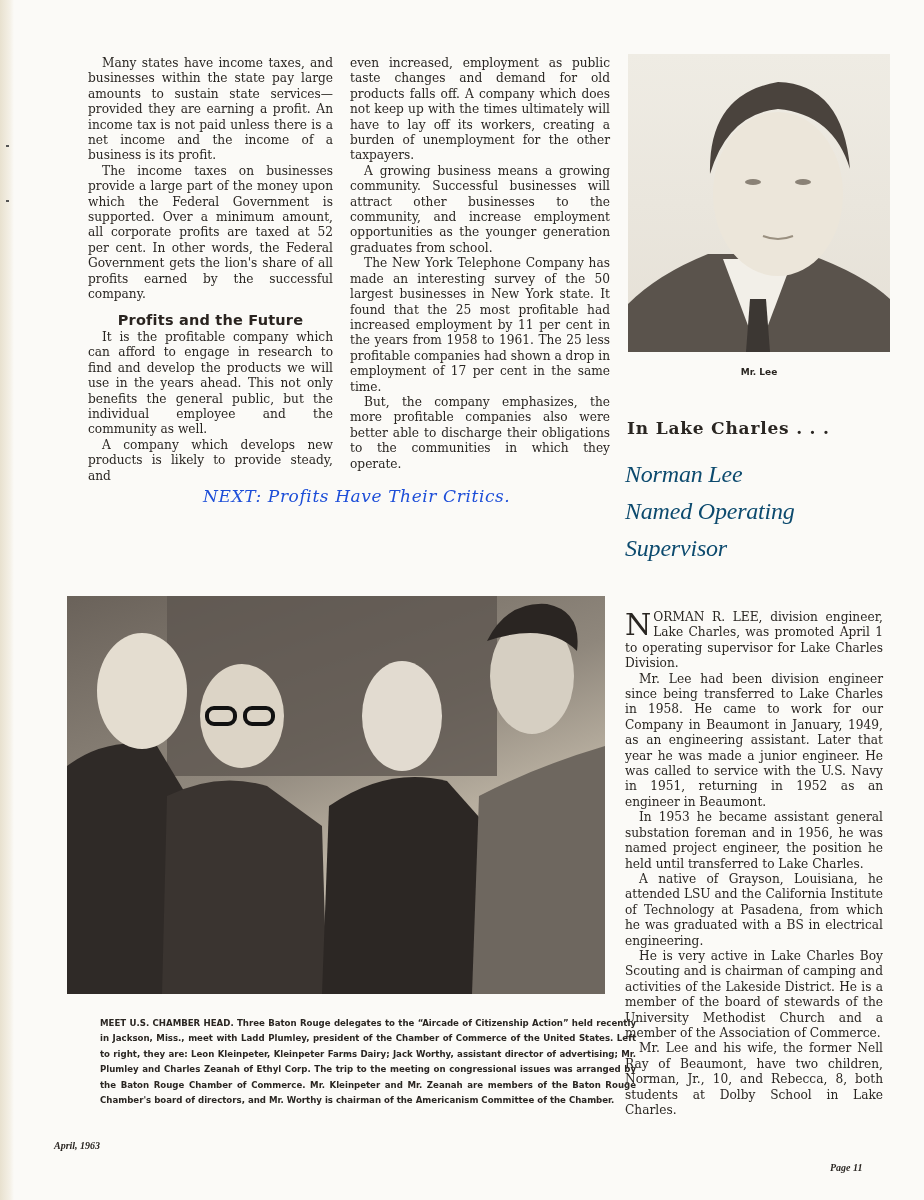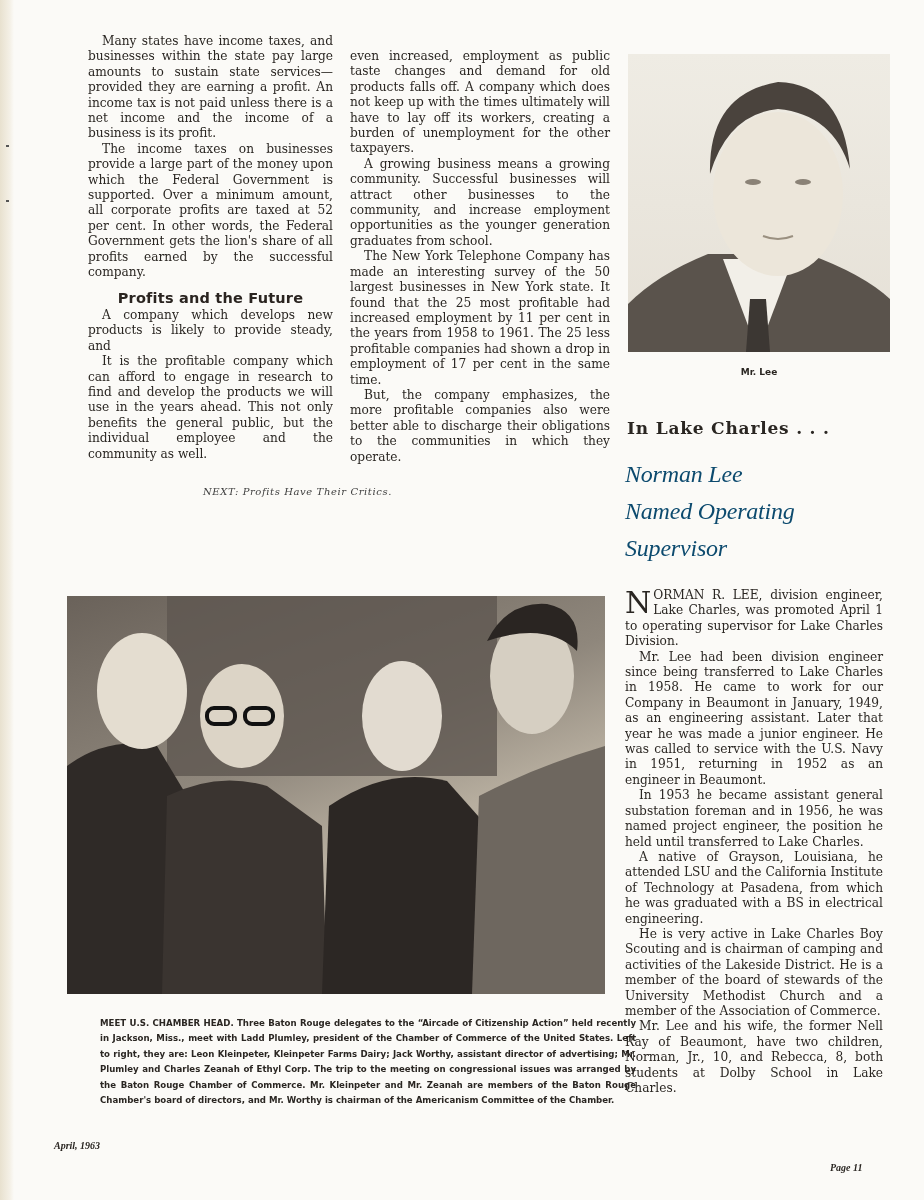--- a/index.html
+++ b/index.html
@@ -8,35 +8,35 @@
     background: #fbfaf7;
     font-family: "DejaVu Serif", "Liberation Serif", serif;
     color: #2a2622;
   }
   .spine {
     position: absolute; left: 0; top: 0; width: 14px; height: 1200px;
     background: linear-gradient(to right, #e8e1cf, #f4f0e6 70%, #fbfaf7);
   }
   .spine-mark { position: absolute; left: 6px; width: 3px; height: 2px; background: #555; }
 
-  .col { position: absolute; font-size: 12.2px; line-height: 15.4px; text-align: justify; }
+  .col { position: absolute; font-size: 12.2px; line-height: 15.4px; text-align: justify; margin-top: 22px; }
   .col p { margin: 0; text-indent: 14px; }
   #col1 { left: 88px; top: 34px; width: 245px; }
-  #col2 { left: 350px; top: 49px; width: 260px; }
+  #col2 { left: 350px; top: 34px; width: 260px; }
   #col3 { left: 625px; top: 588px; width: 258px; }
 
   .subhead {
     font-family: "DejaVu Sans", "Liberation Sans", sans-serif;
     font-weight: bold; font-size: 14.5px; text-align: center;
     margin: 10px 0 2px 0; color: #2a2420; letter-spacing: 0.2px;
   }
 
   .next-line {
     position: absolute; left: 203px; top: 486px;
-    font-style: italic; font-size: 10px; letter-spacing: 0.6px; color: #404040;
+    font-style: italic; font-size: 17px; letter-spacing: 0.6px; color: #1d4ed8;
   }
 
   .photo {
     position: absolute; overflow: hidden;
     background: #7e7870;
   }
   #lee-photo {
     left: 628px; top: 54px; width: 262px; height: 298px;
     background: linear-gradient(#efece4, #e5e0d6);
   }
@@ -87,22 +87,22 @@
 
 <div class="spine">
   <div class="spine-mark" style="top:145px"></div>
   <div class="spine-mark" style="top:200px"></div>
 </div>
 
 <div id="col1" class="col">
   <p>Many states have income taxes, and businesses within the state pay large amounts to sustain state services—provided they are earning a profit. An income tax is not paid unless there is a net income and the income of a business is its profit.</p>
   <p>The income taxes on businesses provide a large part of the money upon which the Federal Government is supported. Over a minimum amount, all corporate profits are taxed at 52 per cent. In other words, the Federal Government gets the lion's share of all profits earned by the successful company.</p>
   <div class="subhead">Profits and the Future</div>
+  <p>It is the profitable company which can afford to engage in research to find and develop the products we will use in the years ahead. This not only benefits the general public, but the individual employee and the community as well.</p>
   <p>A company which develops new products is likely to provide steady, and</p>
-  <p>It is the profitable company which can afford to engage in research to find and develop the products we will use in the years ahead. This not only benefits the general public, but the individual employee and the community as well.</p>
 </div>
 
 <div id="col2" class="col">
   <p style="text-indent:0">even increased, employment as public taste changes and demand for old products falls off. A company which does not keep up with the times ultimately will have to lay off its workers, creating a burden of unemployment for the other taxpayers.</p>
   <p>A growing business means a growing community. Successful businesses will attract other businesses to the community, and increase employment opportunities as the younger generation graduates from school.</p>
   <p>The New York Telephone Company has made an interesting survey of the 50 largest businesses in New York state. It found that the 25 most profitable had increased employment by 11 per cent in the years from 1958 to 1961. The 25 less profitable companies had shown a drop in employment of 17 per cent in the same time.</p>
   <p>But, the company emphasizes, the more profitable companies also were better able to discharge their obligations to the communities in which they operate.</p>
 </div>
 
 <div class="next-line">NEXT:  Profits Have Their Critics.</div>

